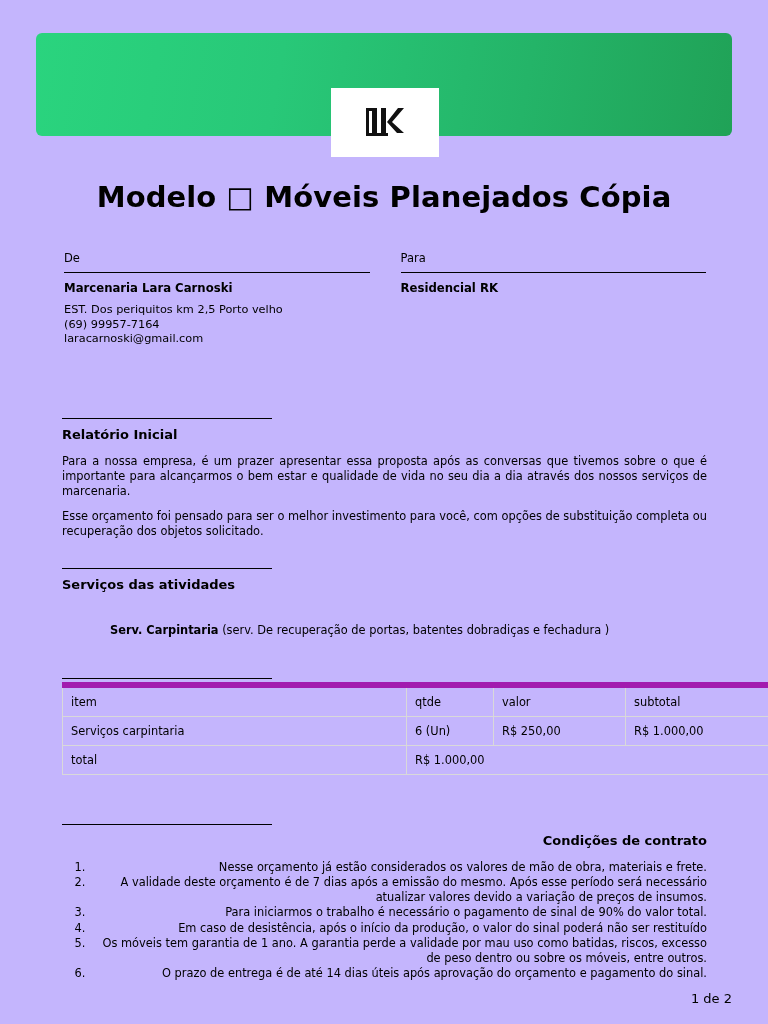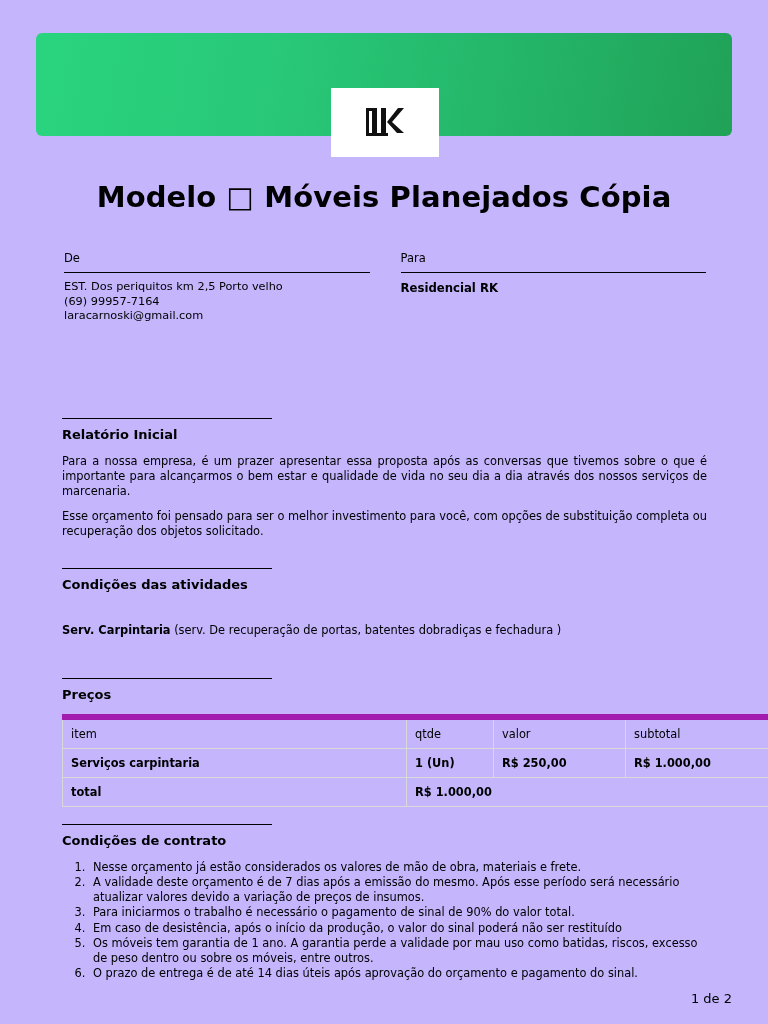--- a/index.html
+++ b/index.html
@@ -131,21 +131,21 @@
     border-collapse: collapse;
     font-size: 11.4px;
     table-layout: fixed;
   }
   table.prices th,
   table.prices td {
     border: 1px solid #d9d9d9;
     padding: 7px 8px;
     text-align: left;
     vertical-align: middle;
-    font-weight: bold;
+    font-weight: normal;
   }
   table.prices thead th {
     font-weight: normal;
     border-top: 6px solid #a21caf;
   }
   .col-item  { width: 327px; }
   .col-qtde  { width: 70px; }
   .col-valor { width: 115px; }
   .col-sub   { width: 133px; }
   td.total-label { font-weight: bold; }
@@ -191,20 +191,21 @@
       <polygon points="23,16 34,2 40,2 28,16 40,27 33,27" fill="#111"></polygon>
     </svg>
   </div>
 
   <div class="doc-title">Modelo □ Móveis Planejados Cópia</div>
 
   <div class="parties">
     <div class="party">
       <div class="party-label">De</div>
       <div class="party-rule"></div>
+      <div class="party-name">Marcenaria Lara Carnoski</div>
       <div class="party-lines">
         <div>EST. Dos periquitos km 2,5 Porto velho</div>
         <div>(69) 99957-7164</div>
         <div>laracarnoski@gmail.com</div>
       </div>
     </div>
     <div class="party">
       <div class="party-label">Para</div>
       <div class="party-rule"></div>
       <div class="party-name">Residencial RK</div>
@@ -213,54 +214,53 @@
 
   <div class="section" style="top:418px;">
     <div class="sec-rule"></div>
     <h2 class="sec-heading">Relatório Inicial</h2>
     <p class="para">Para a nossa empresa, é um prazer apresentar essa proposta após as conversas que tivemos sobre o que é importante para alcançarmos o bem estar e qualidade de vida no seu dia a dia através dos nossos serviços de marcenaria.</p>
     <p class="para">Esse orçamento foi pensado para ser o melhor investimento para você, com opções de substituição completa ou recuperação dos objetos solicitado.</p>
   </div>
 
   <div class="section" style="top:568px;">
     <div class="sec-rule"></div>
-    <h2 class="sec-heading">Condições das atividades</h2>
-    <div class="activity" style="margin-top:26px;">
+    <h2 class="sec-heading">Serviços das atividades</h2>
+    <div class="activity" style="margin-top:26px;margin-left:48px;">
       <b>Serv. Carpintaria</b><span> (serv. De recuperação de portas, batentes dobradiças e fechadura )</span>
     </div>
   </div>
 
   <div class="section" style="top:678px;">
     <div class="sec-rule"></div>
-    <h2 class="sec-heading">Preços</h2>
     <table class="prices">
       <thead>
         <tr>
           <th class="col-item">item</th>
           <th class="col-qtde">qtde</th>
           <th class="col-valor">valor</th>
           <th class="col-sub">subtotal</th>
         </tr>
       </thead>
       <tbody>
         <tr>
           <td>Serviços carpintaria</td>
-          <td>1 (Un)</td>
+          <td>6 (Un)</td>
           <td>R$ 250,00</td>
           <td>R$ 1.000,00</td>
         </tr>
         <tr>
           <td class="total-label">total</td>
           <td class="total-value" colspan="3">R$ 1.000,00</td>
         </tr>
       </tbody>
     </table>
   </div>
 
-  <div class="section" style="top:824px;">
+  <div class="section" style="top:824px;text-align:right;">
     <div class="sec-rule"></div>
     <h2 class="sec-heading">Condições de contrato</h2>
     <ol class="conditions">
       <li>Nesse orçamento já estão considerados os valores de mão de obra, materiais e frete.</li>
       <li>A validade deste orçamento é de 7 dias após a emissão do mesmo. Após esse período será necessário atualizar valores devido a variação de preços de insumos.</li>
       <li>Para iniciarmos o trabalho é necessário o pagamento de sinal de 90% do valor total.</li>
       <li>Em caso de desistência, após o início da produção, o valor do sinal poderá não ser restituído</li>
       <li>Os móveis tem garantia de 1 ano. A garantia perde a validade por mau uso como batidas, riscos, excesso de peso dentro ou sobre os móveis, entre outros.</li>
       <li>O prazo de entrega é de até 14 dias úteis após aprovação do orçamento e pagamento do sinal.</li>
     </ol>

